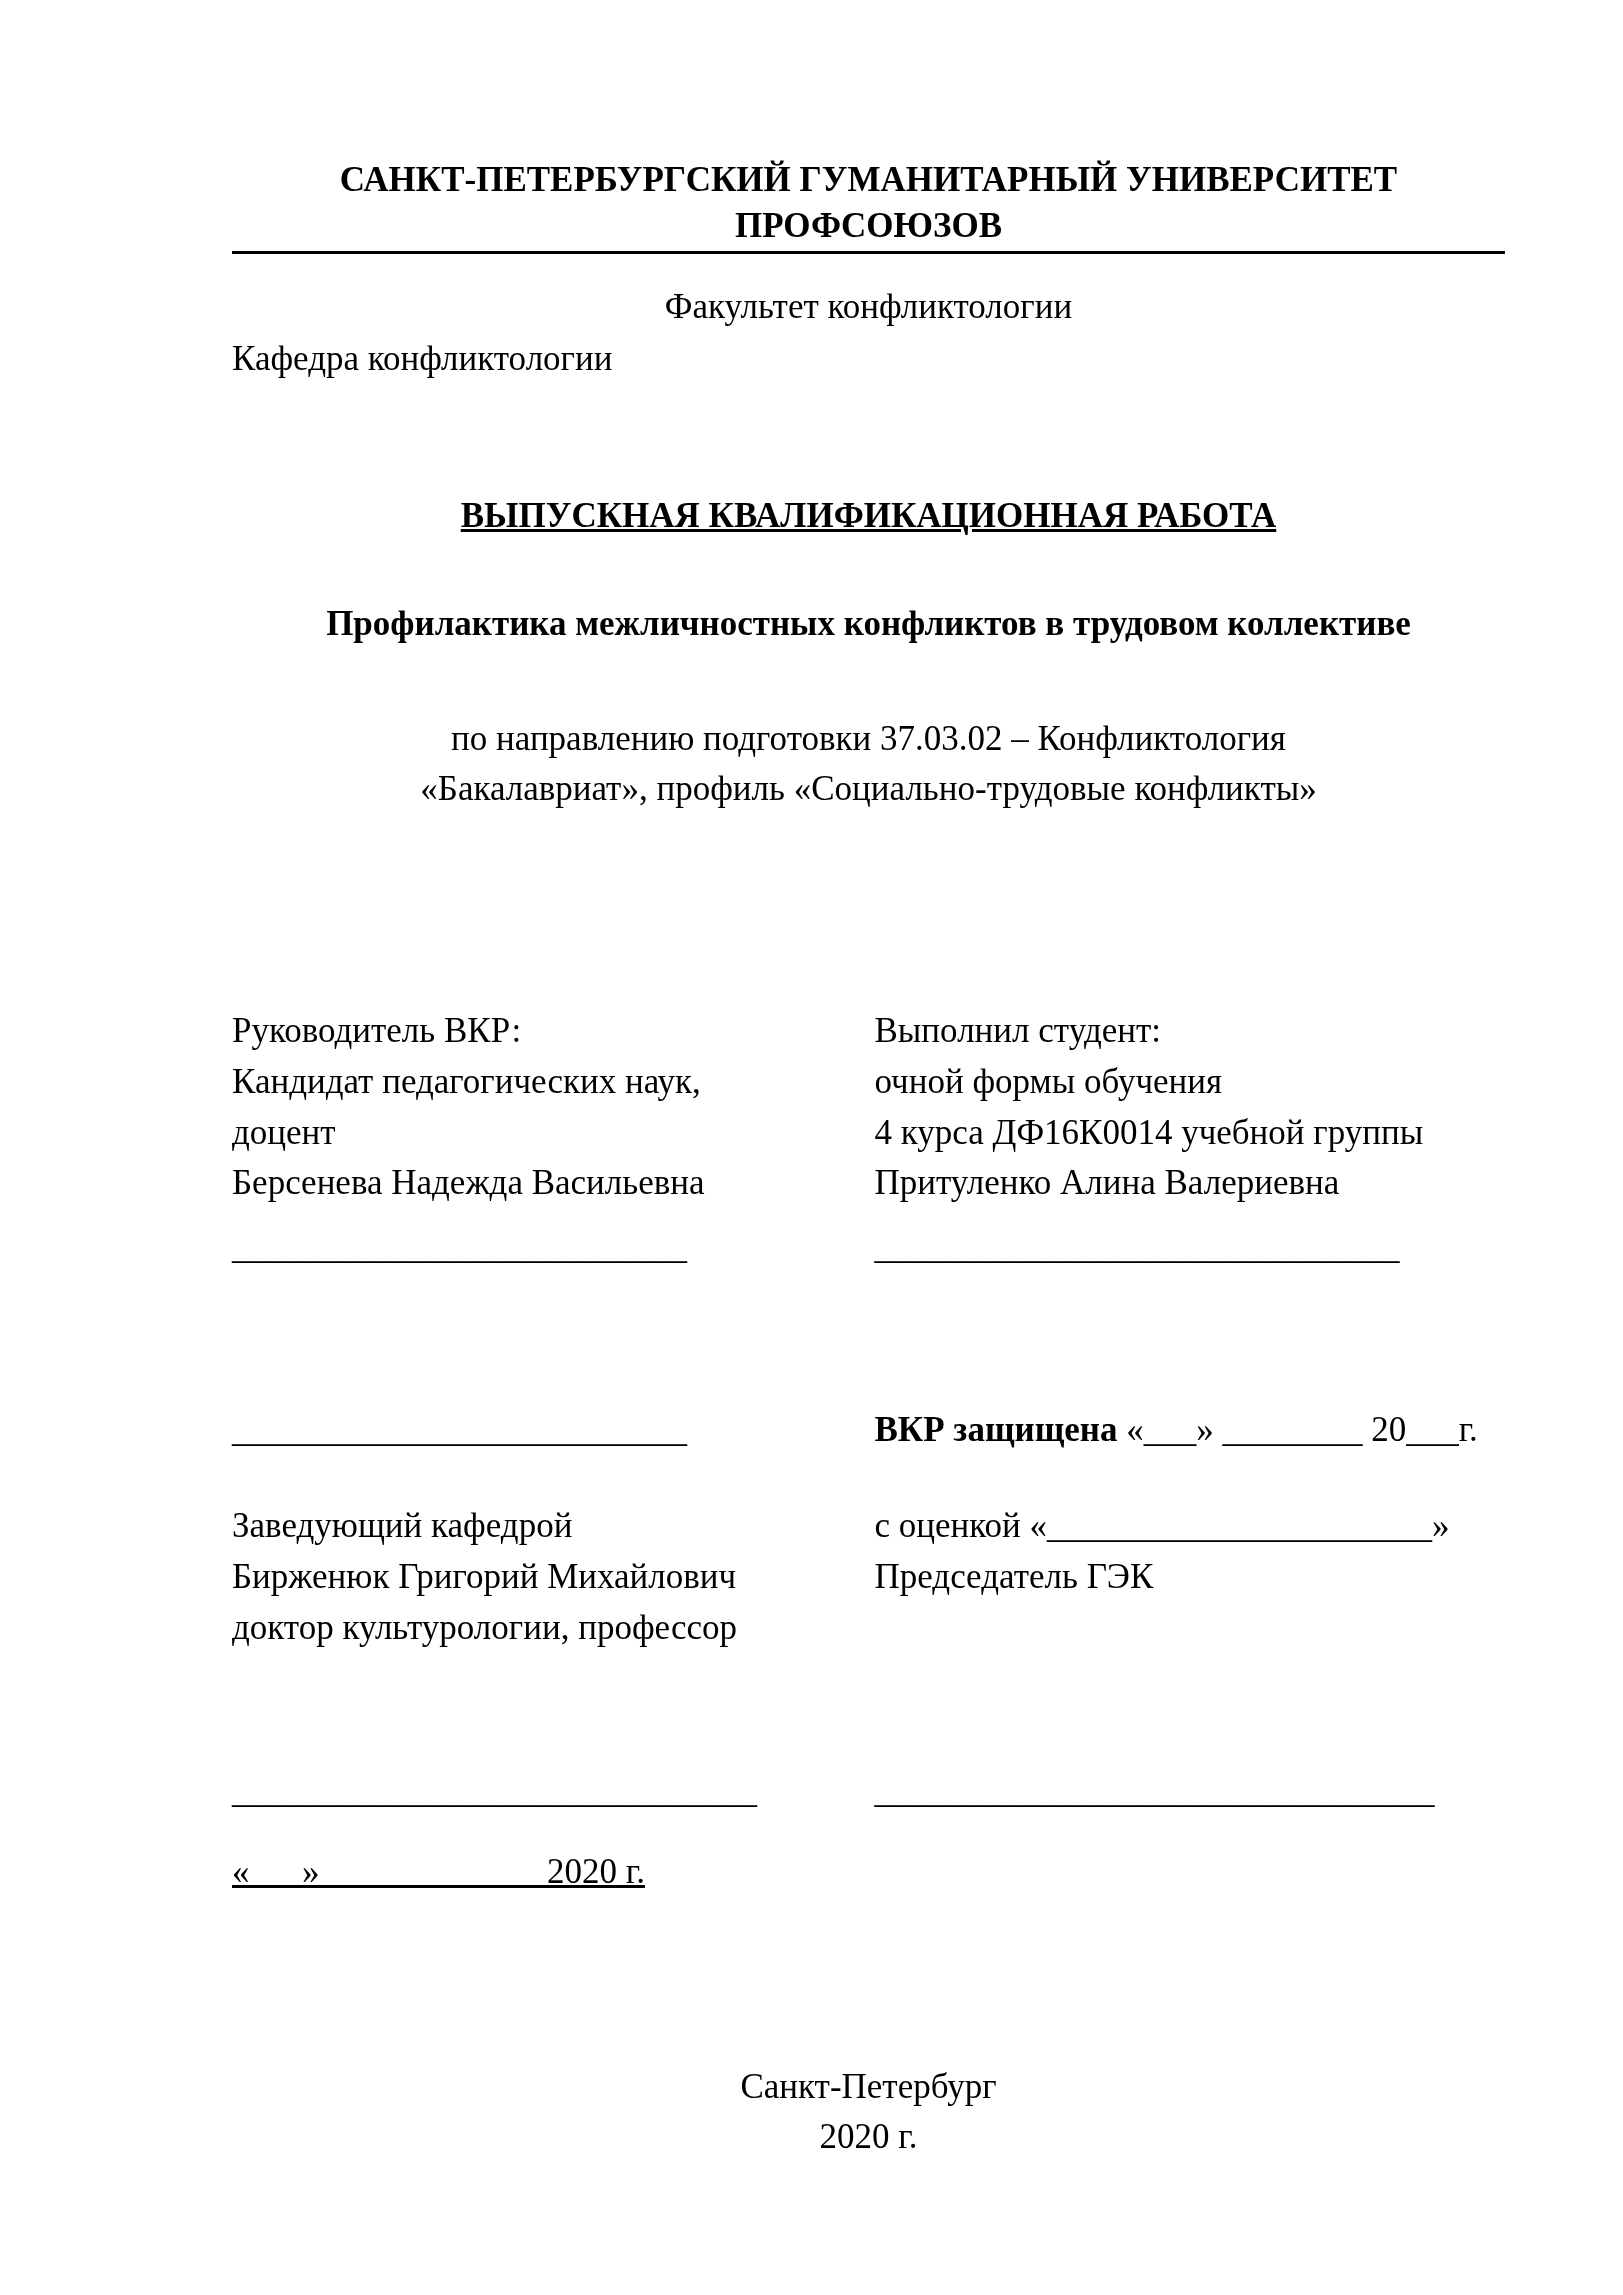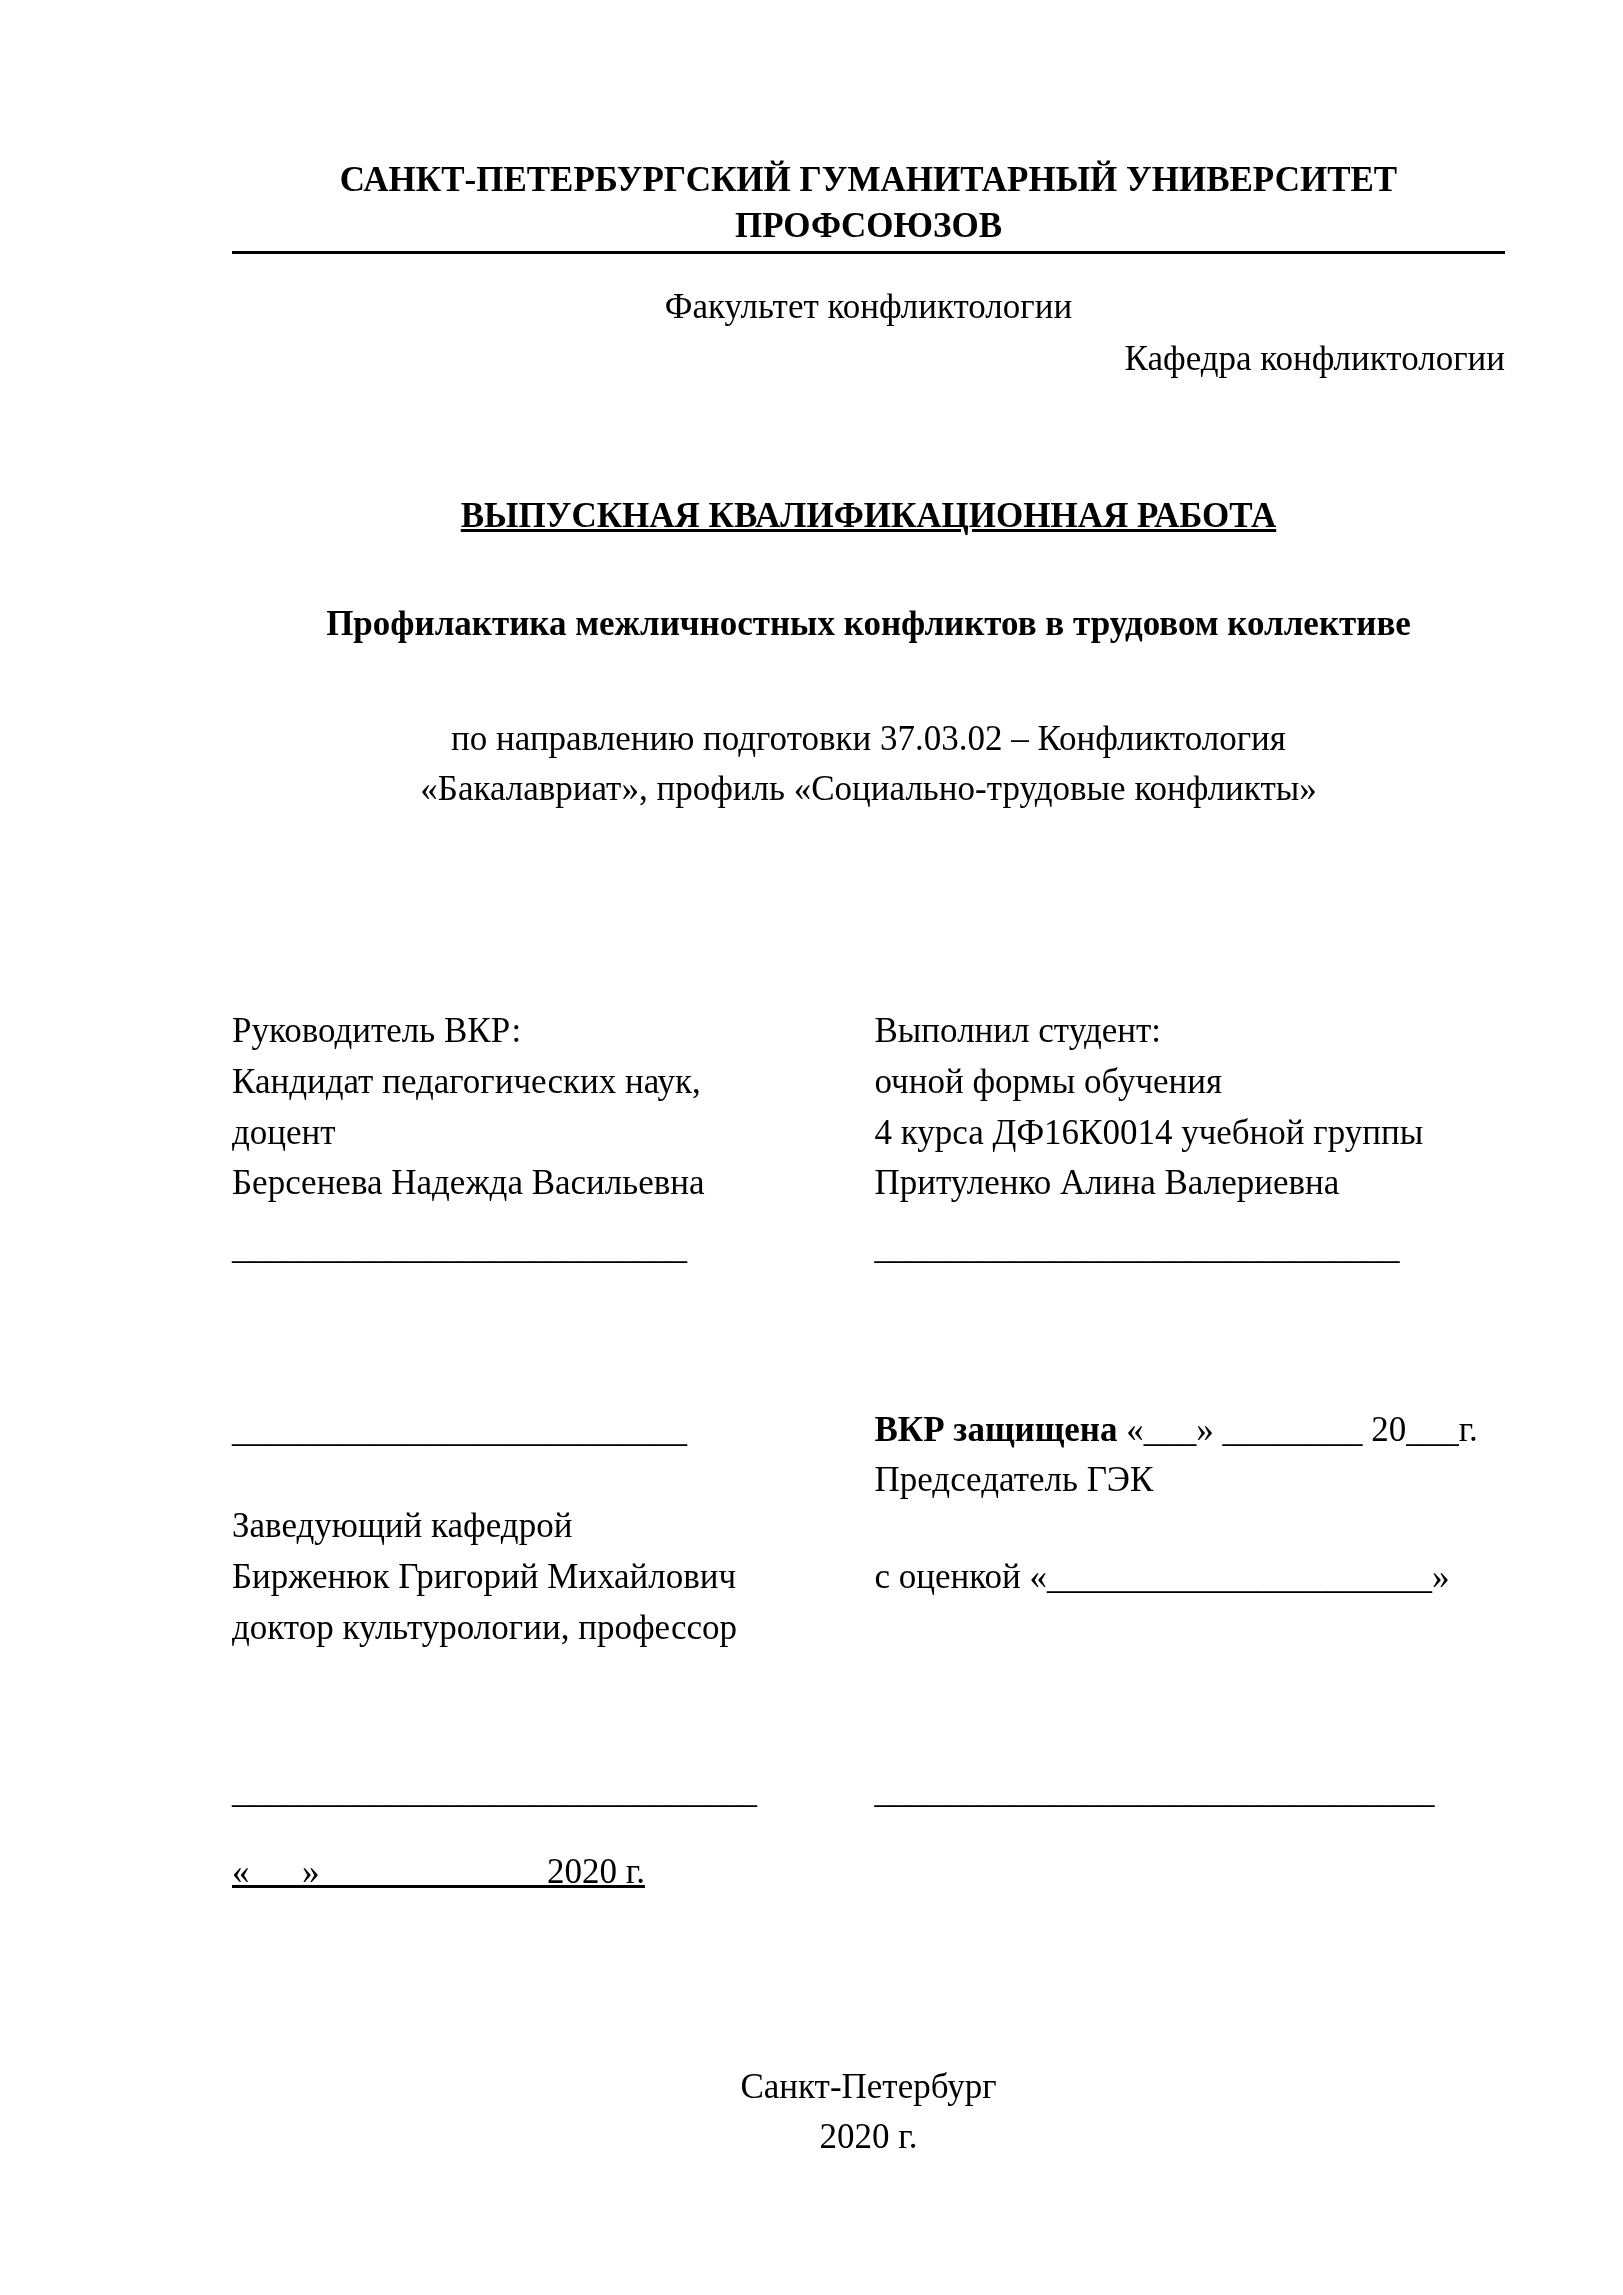--- a/index.html
+++ b/index.html
@@ -27,21 +27,21 @@
     text-align: center;
     font-size: 35px;
     line-height: 1.3;
   }
   .rule {
     height: 0;
     border-bottom: 3.9px solid #000;
     margin-top: 3.1px;
   }
   .faculty    { margin-top: 28px; text-align: center; }
-  .department { margin-top: 1.6px;  text-align: right; }
+  .department { margin-top: 1.6px;  text-align: left; }
 
   .work-type    { margin-top: 106px; font-weight: bold; text-align: center; text-decoration: underline; }
   .thesis-title { margin-top: 57px;  font-weight: bold; text-align: center; }
   .program-1    { margin-top: 64px;  text-align: center; }
   .program-2    { text-align: center; }
 
   .cols {
     display: grid;
     grid-template-columns: 1fr 1fr;
     column-gap: 12px;
@@ -106,22 +106,22 @@
 
   <div class="cols block-b">
     <div class="col">
       <div class="line">__________________________</div>
       <div class="line gap-top">Заведующий кафедрой</div>
       <div class="line">Бирженюк Григорий Михайлович</div>
       <div class="line">доктор культурологии, профессор</div>
     </div>
     <div class="col">
       <div class="line"><span class="bold">ВКР защищена</span><span> «___» ________ 20___г.</span></div>
+      <div class="line gap-top">с оценкой «______________________»</div>
       <div class="line">Председатель ГЭК</div>
-      <div class="line gap-top">с оценкой «______________________»</div>
     </div>
   </div>
 
   <div class="cols block-c">
     <div class="col">
       <div class="line">______________________________</div>
     </div>
     <div class="col">
       <div class="line">________________________________</div>
     </div>

